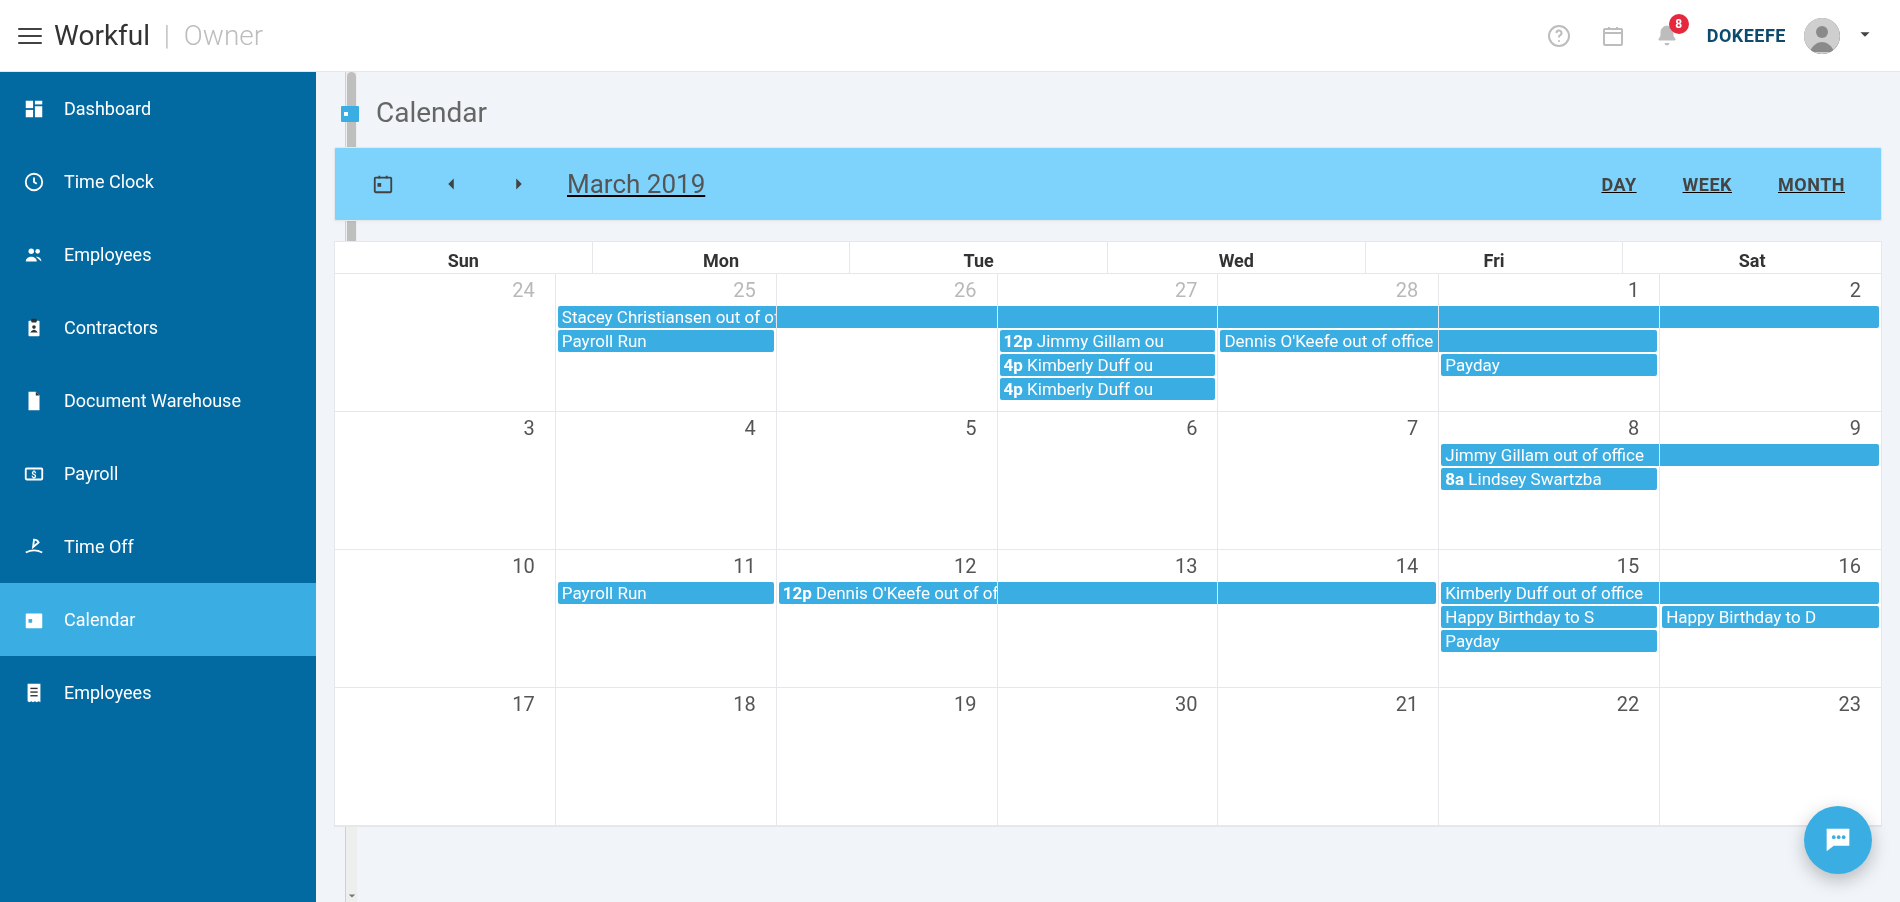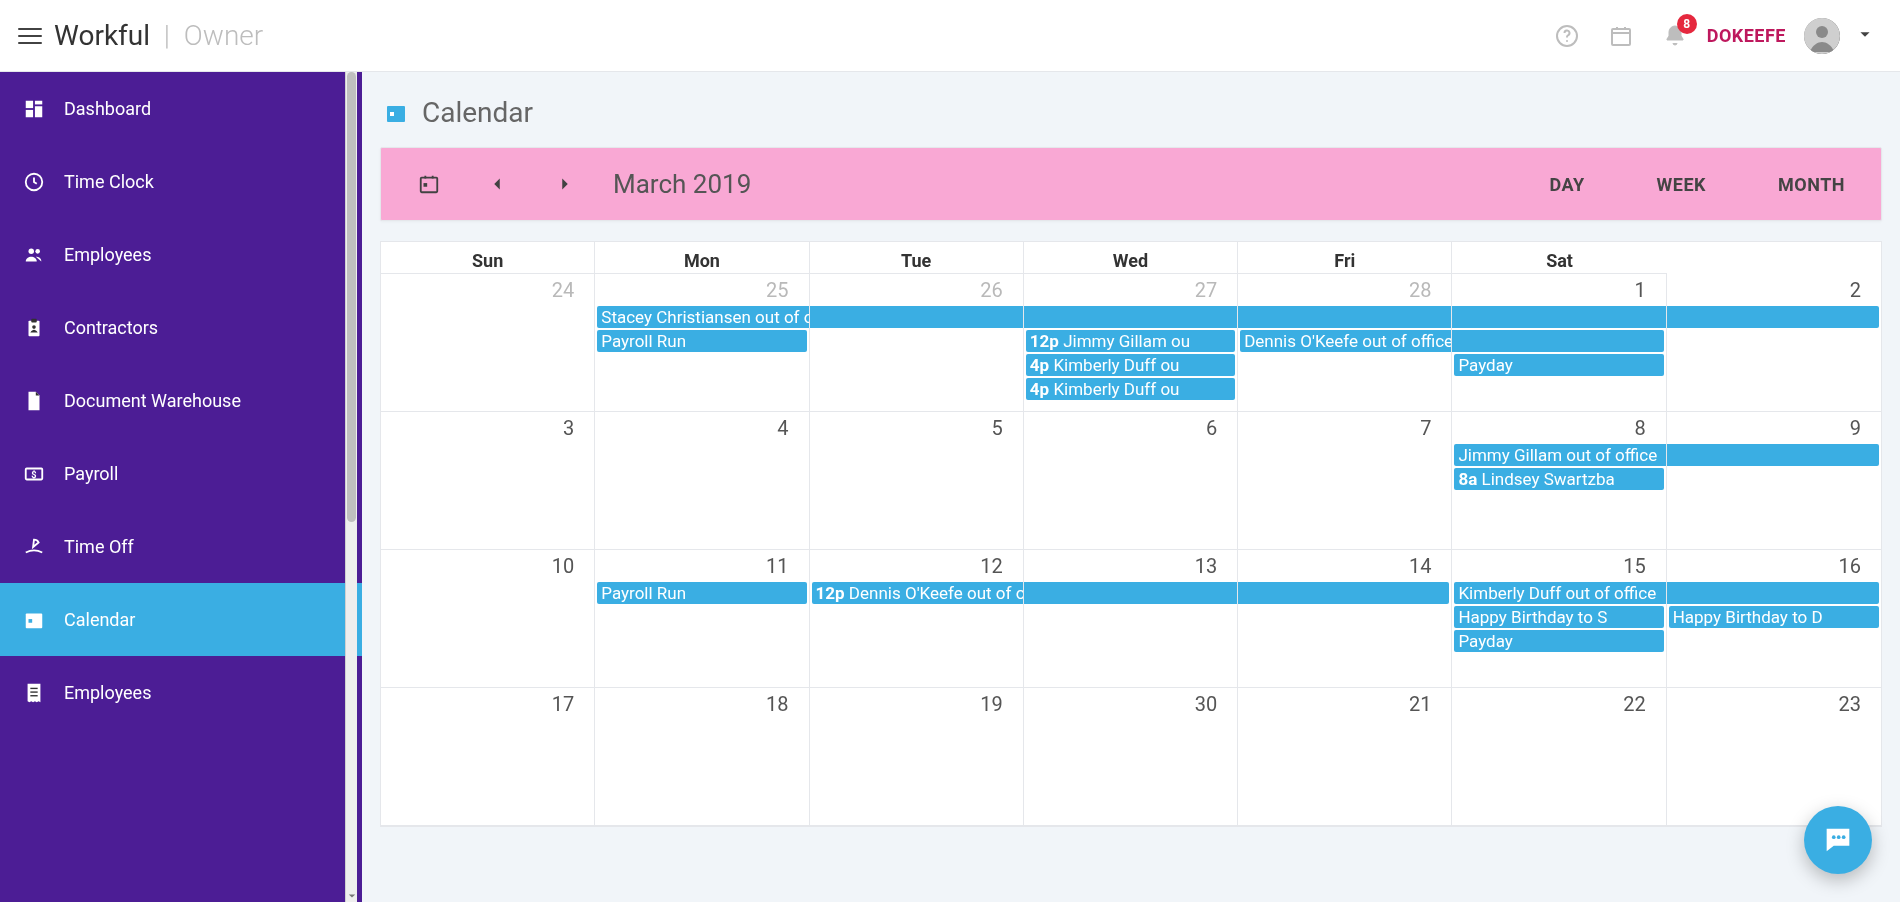--- a/index.html
+++ b/index.html
@@ -15,62 +15,62 @@
 }
 .hamburger { width: 24px; height: 24px; display:flex; flex-direction:column; justify-content:space-between; padding:4px 0; cursor:pointer; }
 .hamburger span { display:block; height:2px; background:#424242; border-radius:1px; }
 .brand { margin-left: 12px; font-size: 28px; font-weight: 400; color:#333; }
 .brand .light { color:#bdbdbd; font-weight:300; }
 .top-spacer { flex:1; }
 .top-icon { width:28px; height:28px; margin-left:26px; display:flex; align-items:center; justify-content:center; cursor:pointer; color:#bdbdbd; }
 .top-icon svg { width:24px; height:24px; fill:currentColor; stroke:currentColor; }
 .notif-wrap { position:relative; }
 .badge { position:absolute; top:-8px; right:-8px; background:#e5283e; color:#fff; font-size:12px; font-weight:700; min-width:20px; height:20px; border-radius:10px; display:flex; align-items:center; justify-content:center; padding:0 5px;}
-.username { margin-left:18px; font-weight:700; font-size:18px; color:#be185d; letter-spacing:0.5px;}
+.username { margin-left:26px; font-weight:700; font-size:18px; color:#0c4a6e; letter-spacing:0.5px;}
 .avatar { width:36px; height:36px; border-radius:50%; background:linear-gradient(135deg,#b0b0b0,#606060); margin-left:18px; overflow:hidden; display:flex; align-items:center; justify-content:center;}
 .avatar svg{width:100%;height:100%;}
 .caret { margin-left:14px; color:#424242; cursor:pointer; }
 .caret svg{width:22px;height:22px;fill:currentColor;}
 
 .content {
   position:absolute; top:72px; bottom:0; left:0; right:0; display:flex;
 }
 .sidebar {
-  width:362px; background:#4c1d95; overflow-y:auto; flex-shrink:0;
+  width:316px; background:#0369a1; overflow-y:auto; flex-shrink:0;
 }
 .side-item{
   display:flex; align-items:center; height:73px; padding-left:22px; cursor:pointer; color:#fff;
 }
 .side-item.active{ background:#3aaee3; }
 .side-item .icon{ width:24px; height:24px; display:flex; align-items:center; justify-content:center; }
 .side-item .icon svg{ width:22px; height:22px; fill:#fff; }
 .side-item .label{ margin-left:18px; font-size:18px; font-weight:400; }
 
 .main { flex:1; overflow:auto; position:relative; }
 .main-inner{ padding:18px 18px 0 18px; }
 .page-title{ display:flex; align-items:center; gap:14px; margin:6px 0 18px 4px; }
 .page-title svg{ width:24px; height:24px; fill:#3aaee3;}
 .page-title h1{ font-size:28px; font-weight:400; color:#666; }
 
 .cal-toolbar{
-  background:#f9a8d4; border:1px solid #e5e7eb; border-radius:2px;
+  background:#7dd3fc; border:1px solid #e5e7eb; border-radius:2px;
   height:74px; display:flex; align-items:center; padding:0 36px;
-  box-shadow:0 1px 3px rgba(0,0,0,0.04); margin-bottom:20px;
+  box-shadow:0 1px 3px rgba(0,0,0,0.04); margin-bottom:20px;text-decoration:underline;
 }
 .tool-icon{ width:24px; height:24px; color:#424242; cursor:pointer; display:flex; align-items:center; justify-content:center;}
 .tool-icon svg{width:22px;height:22px;fill:currentColor;}
 .nav-arrows{ display:flex; gap:44px; margin-left:44px; }
 .current-period{ margin-left:36px; font-size:26px; color:#555; font-weight:400;}
-.view-tabs{ margin-left:auto; display:flex; gap:72px; }
+.view-tabs{ margin-left:auto; display:flex; gap:46px; }
 .view-tab{ font-size:18px; font-weight:700; color:#444; letter-spacing:0.5px; cursor:pointer;}
 
 .calendar{
   background:#fff; border:1px solid #e5e7eb;
 }
-.cal-head{ display:grid; grid-template-columns:repeat(7,1fr); }
+.cal-head{ display:grid; grid-template-columns:repeat(6,1fr); }
 .cal-head div{
   text-align:center; font-weight:700; font-size:18px; color:#333;
   padding:8px 0 2px 0; border-right:1px solid #e5e7eb; border-bottom:1px solid #e5e7eb;
 }
 .cal-head div:last-child{border-right:none;}
 .cal-body{ display:grid; grid-template-columns:repeat(7,1fr); position:relative; }
 .cell{
   border-right:1px solid #e5e7eb; border-bottom:1px solid #e5e7eb;
   min-height:138px; position:relative; overflow:hidden;
 }

